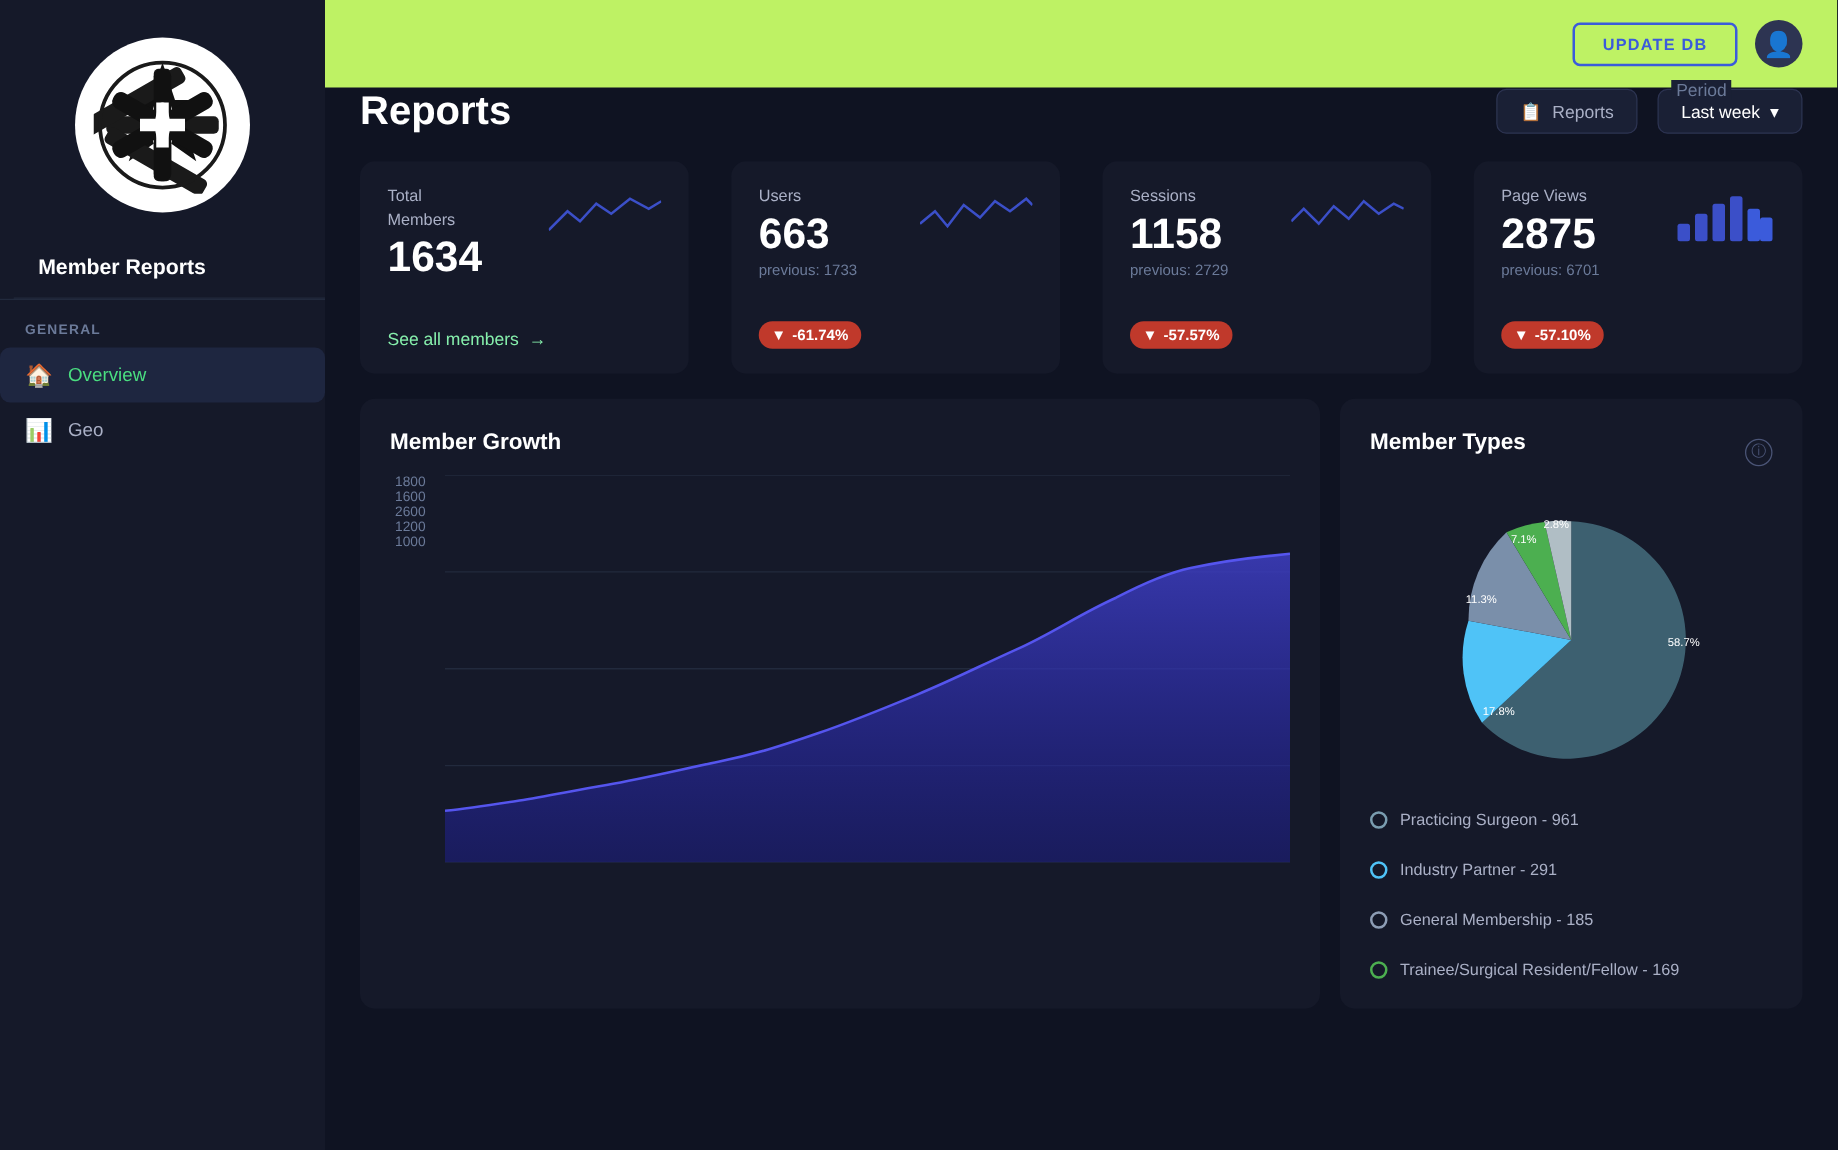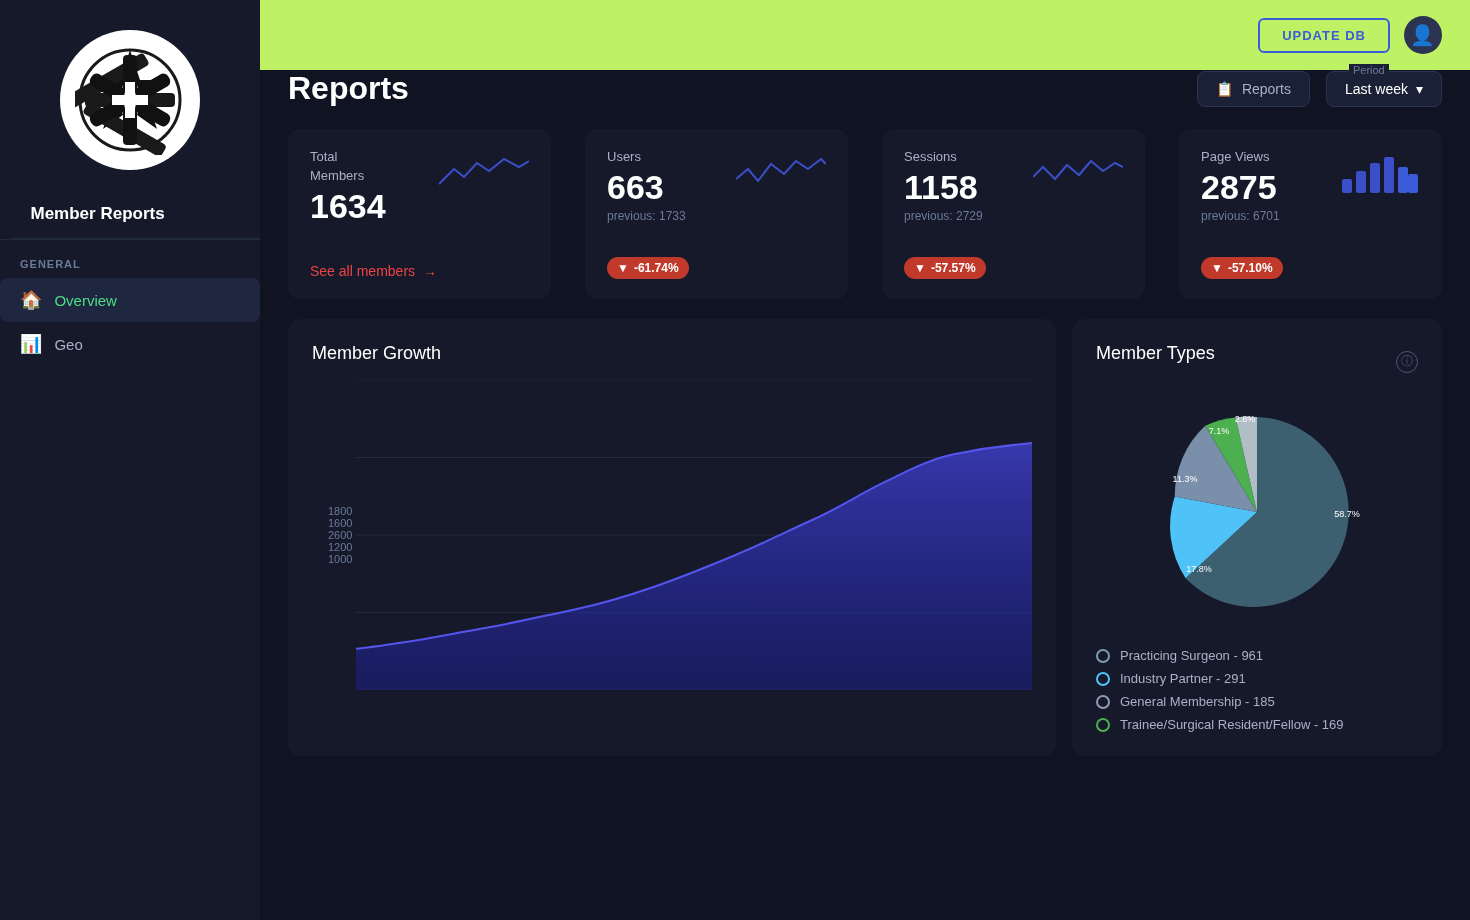--- a/index.html
+++ b/index.html
@@ -165,25 +165,25 @@
       font-size: 14px;
       padding: 9px 18px;
       border-radius: 8px;
       display: flex;
       align-items: center;
       gap: 8px;
       cursor: pointer;
       position: relative;
     }
     .period-label-small {
-      font-size: 11px;
+      font-size: 14px;
       color: #6b7a99;
       position: absolute;
       top: -8px;
-      left: 22px;
+      left: 10px;
       background: #1a2035;
       padding: 0 4px;
     }
 
     
     .stats-row {
       display: grid;
       grid-template-columns: 1fr 1fr 1fr 1fr;
       gap: 34px;
       margin-bottom: 20px;
@@ -237,59 +237,59 @@
       border-radius: 20px;
       padding: 4px 10px;
       font-size: 12px;
       font-weight: 600;
       color: #fff;
     }
     .see-all-link {
       display: flex;
       align-items: center;
       gap: 8px;
-      color: #ef4444;
+      color: #86efac;
       font-size: 14px;
       cursor: pointer;
       text-decoration: none;
       margin-top: 8px;
     }
 
     
     .charts-row {
       display: grid;
       grid-template-columns: 1fr 370px;
       gap: 16px;
     }
     .chart-card {
       background: #151929;
       border-radius: 12px;
       padding: 24px;
     }
     .chart-title {
       font-size: 18px;
-      font-weight: 400;
+      font-weight: 700;
       color: #fff;
       margin-bottom: 16px;
     }
 
     
     .growth-chart-area {
       width: 100%;
       height: 340px;
       position: relative;
     }
     .y-axis-labels {
       position: absolute;
-      left: 16px;
+      left: 4px;
       top: 0;
       bottom: 30px;
       display: flex;
       flex-direction: column;
-      justify-content: center;
+      justify-content: flex-start;
       color: #6b7a99;
       font-size: 11px;
       padding-right: 8px;
     }
     .chart-svg-area {
       position: absolute;
       left: 44px;
       right: 0;
       top: 0;
       bottom: 30px;
@@ -309,21 +309,21 @@
     .pie-chart-area {
       display: flex;
       justify-content: center;
       align-items: center;
       padding: 10px 0;
     }
     .legend-list {
       margin-top: 16px;
       display: flex;
       flex-direction: column;
-      gap: 8px;
+      gap: 25px;
     }
     .legend-item {
       display: flex;
       align-items: center;
       gap: 10px;
       font-size: 13px;
       color: #aab0c6;
     }
     .legend-dot {
       width: 14px;

